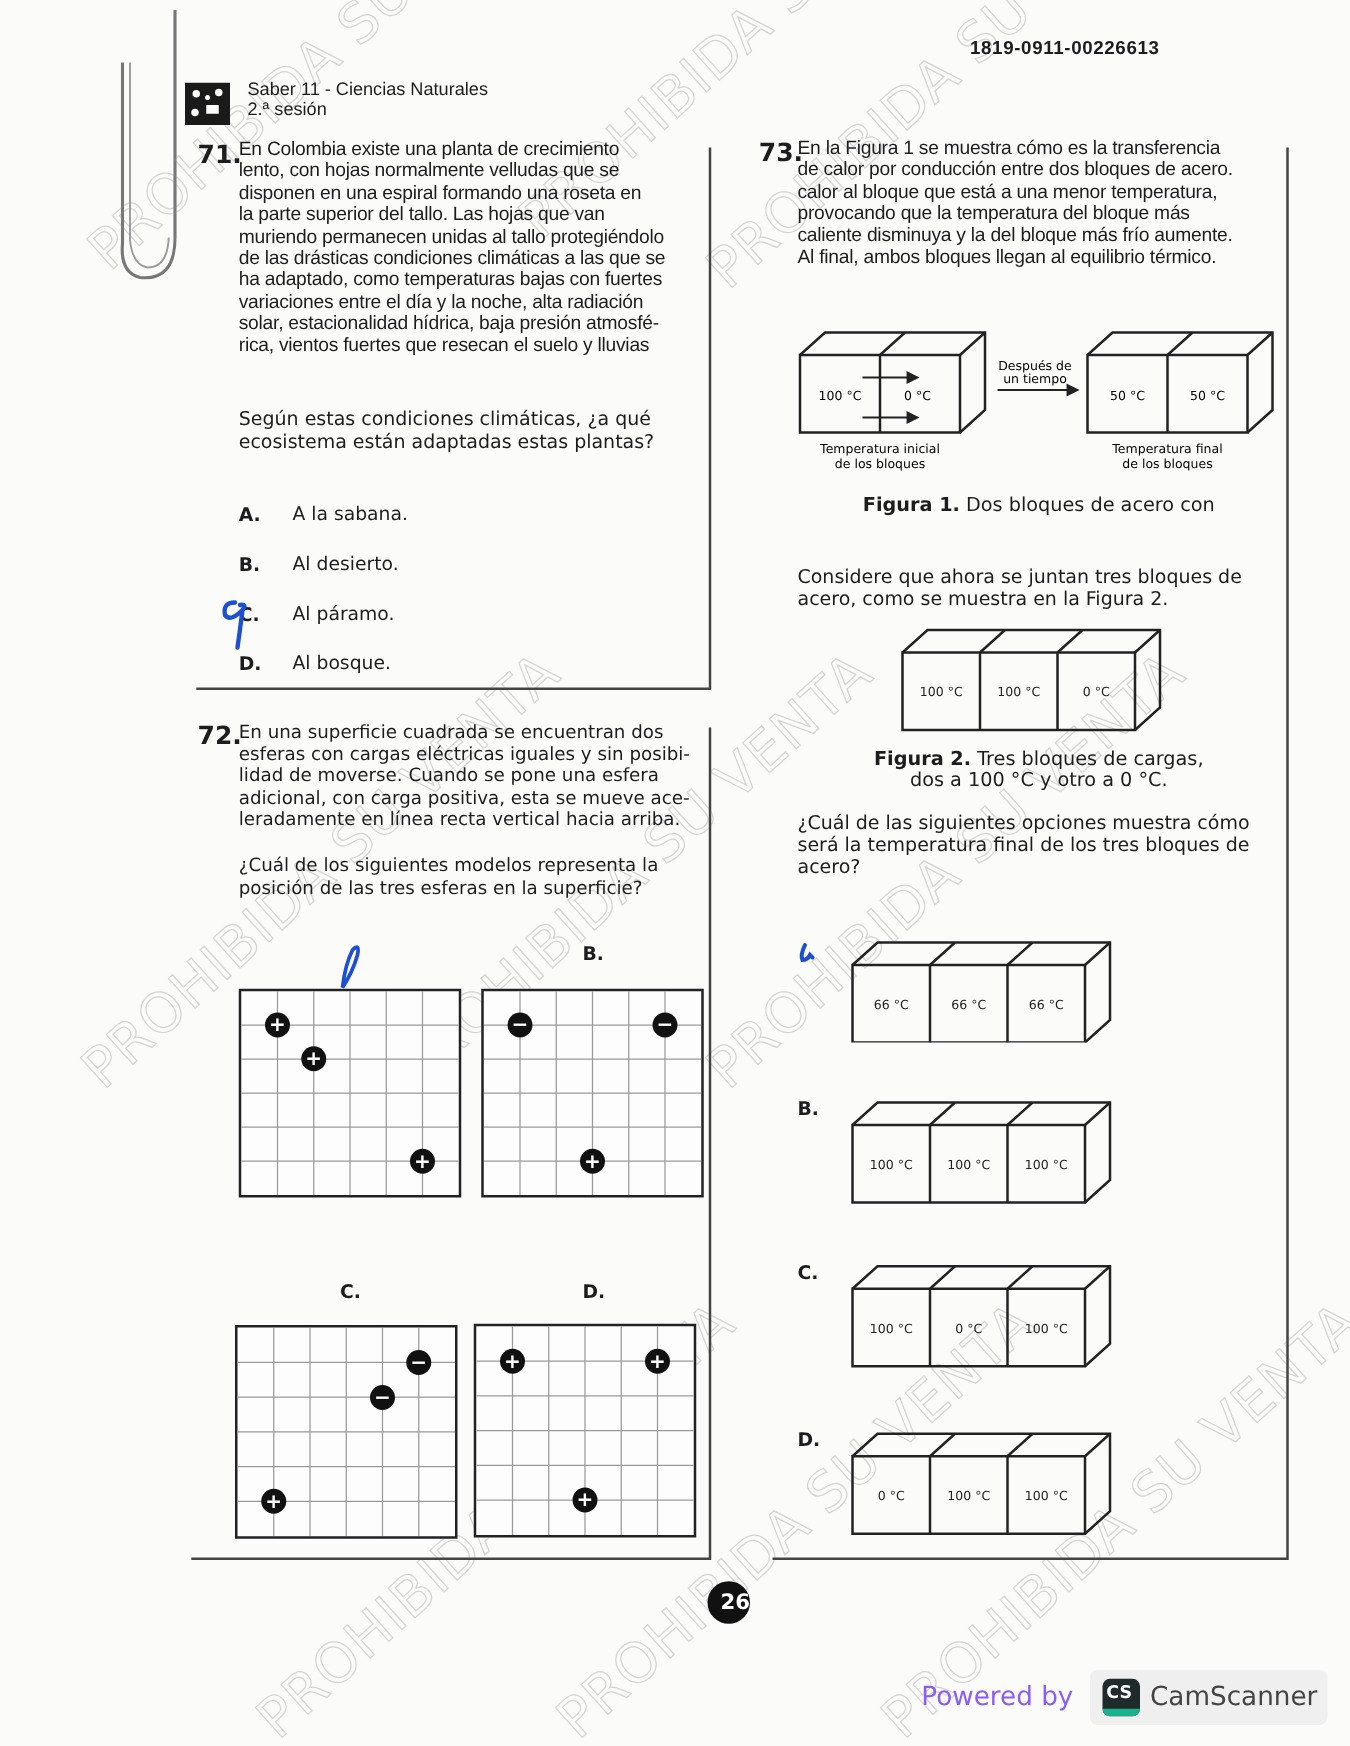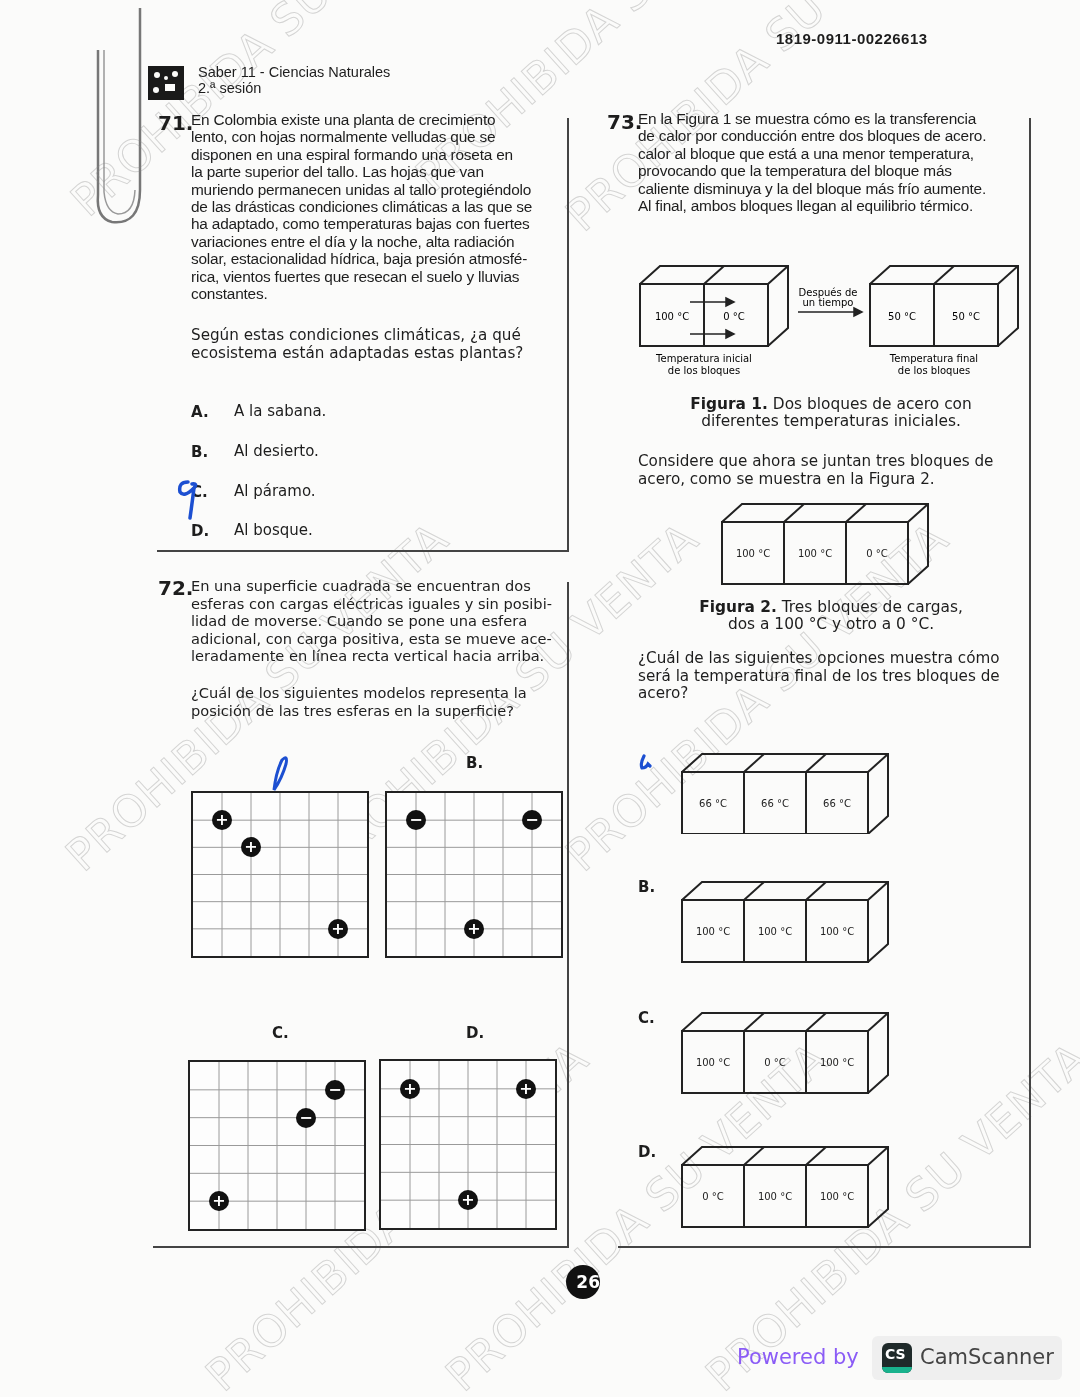--- a/index.html
+++ b/index.html
@@ -79,21 +79,20 @@
   <div>En Colombia existe una planta de crecimiento</div>
   <div>lento, con hojas normalmente velludas que se</div>
   <div>disponen en una espiral formando una roseta en</div>
   <div>la parte superior del tallo. Las hojas que van</div>
   <div>muriendo permanecen unidas al tallo protegiéndolo</div>
   <div>de las drásticas condiciones climáticas a las que se</div>
   <div>ha adaptado, como temperaturas bajas con fuertes</div>
   <div>variaciones entre el día y la noche, alta radiación</div>
   <div>solar, estacionalidad hídrica, baja presión atmosfé-</div>
   <div>rica, vientos fuertes que resecan el suelo y lluvias</div>
-  <div>constantes.</div>
 </div>
 <div class="abs qtext" style="left:191px;top:327px;width:368px;font-size:15.2px;">
   <div>Según estas condiciones climáticas, ¿a qué</div>
   <div>ecosistema están adaptadas estas plantas?</div>
 </div>
 
 <div class="abs" style="left:191px;top:402px;">
   <div style="position:absolute;top:0;white-space:nowrap;"><span class="opt-letter">A.</span><span class="opt-text" style="position:absolute;left:43px;">A la sabana.</span></div>
   <div style="position:absolute;top:40px;white-space:nowrap;"><span class="opt-letter">B.</span><span class="opt-text" style="position:absolute;left:43px;">Al desierto.</span></div>
   <div style="position:absolute;top:80px;white-space:nowrap;"><span class="opt-letter">C.</span><span class="opt-text" style="position:absolute;left:43px;">Al páramo.</span></div>
@@ -241,21 +240,20 @@
   <text x="192" y="34" font-size="10" text-anchor="middle" font-family="DejaVu Sans, sans-serif">Después de</text>
   <text x="192" y="44" font-size="10" text-anchor="middle" font-family="DejaVu Sans, sans-serif">un tiempo</text>
   <text x="68" y="100" font-size="10" text-anchor="middle" font-family="DejaVu Sans, sans-serif">Temperatura inicial</text>
   <text x="68" y="112" font-size="10" text-anchor="middle" font-family="DejaVu Sans, sans-serif">de los bloques</text>
   <text x="298" y="100" font-size="10" text-anchor="middle" font-family="DejaVu Sans, sans-serif">Temperatura final</text>
   <text x="298" y="112" font-size="10" text-anchor="middle" font-family="DejaVu Sans, sans-serif">de los bloques</text>
 </svg>
 
 <div class="abs fig-caption" style="left:636px;top:396px;width:390px;">
   <div><b>Figura 1.</b> <span>Dos bloques de acero con</span></div>
-  <div>diferentes temperaturas iniciales.</div>
 </div>
 
 <div class="abs qtext" style="left:638px;top:453px;width:382px;font-size:15.2px;">
   <div>Considere que ahora se juntan tres bloques de</div>
   <div>acero, como se muestra en la Figura 2.</div>
 </div>
 
 <svg class="abs" id="blocks-fig2" style="left:720px;top:502px;" width="222" height="90">
     <g fill="none" stroke="#222" stroke-width="2">
       <rect x="2" y="20" width="186" height="62"></rect>

